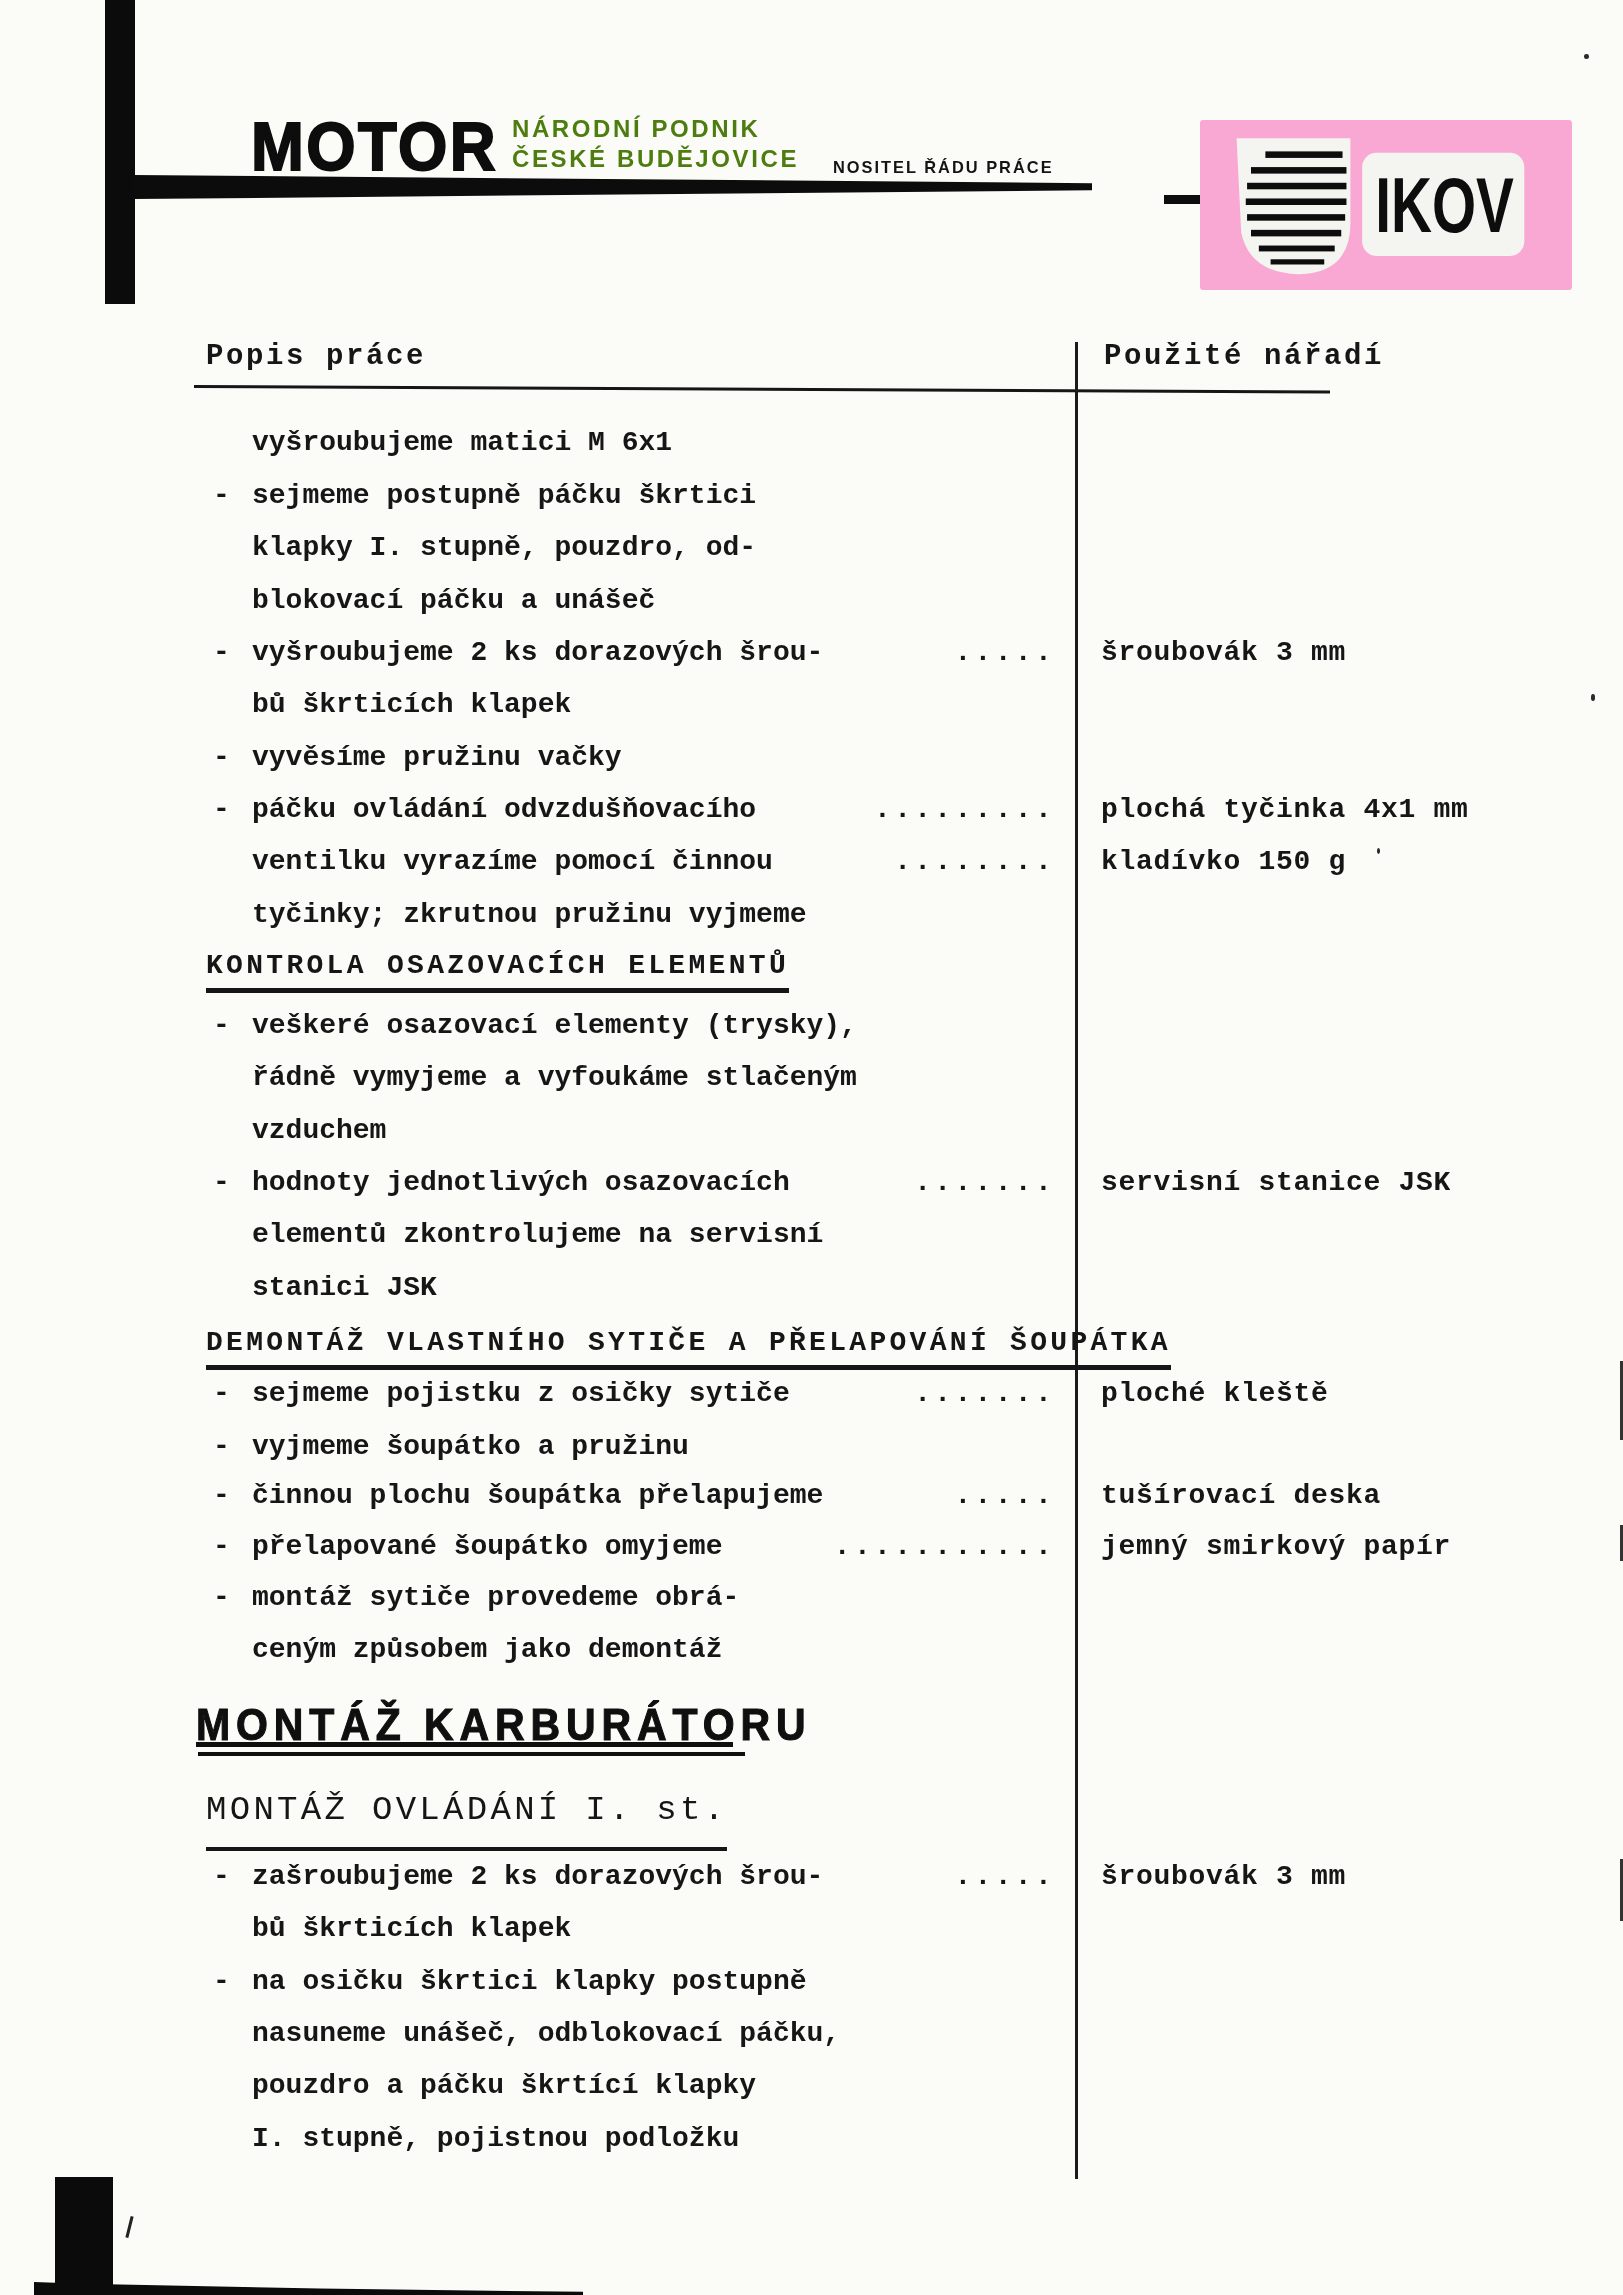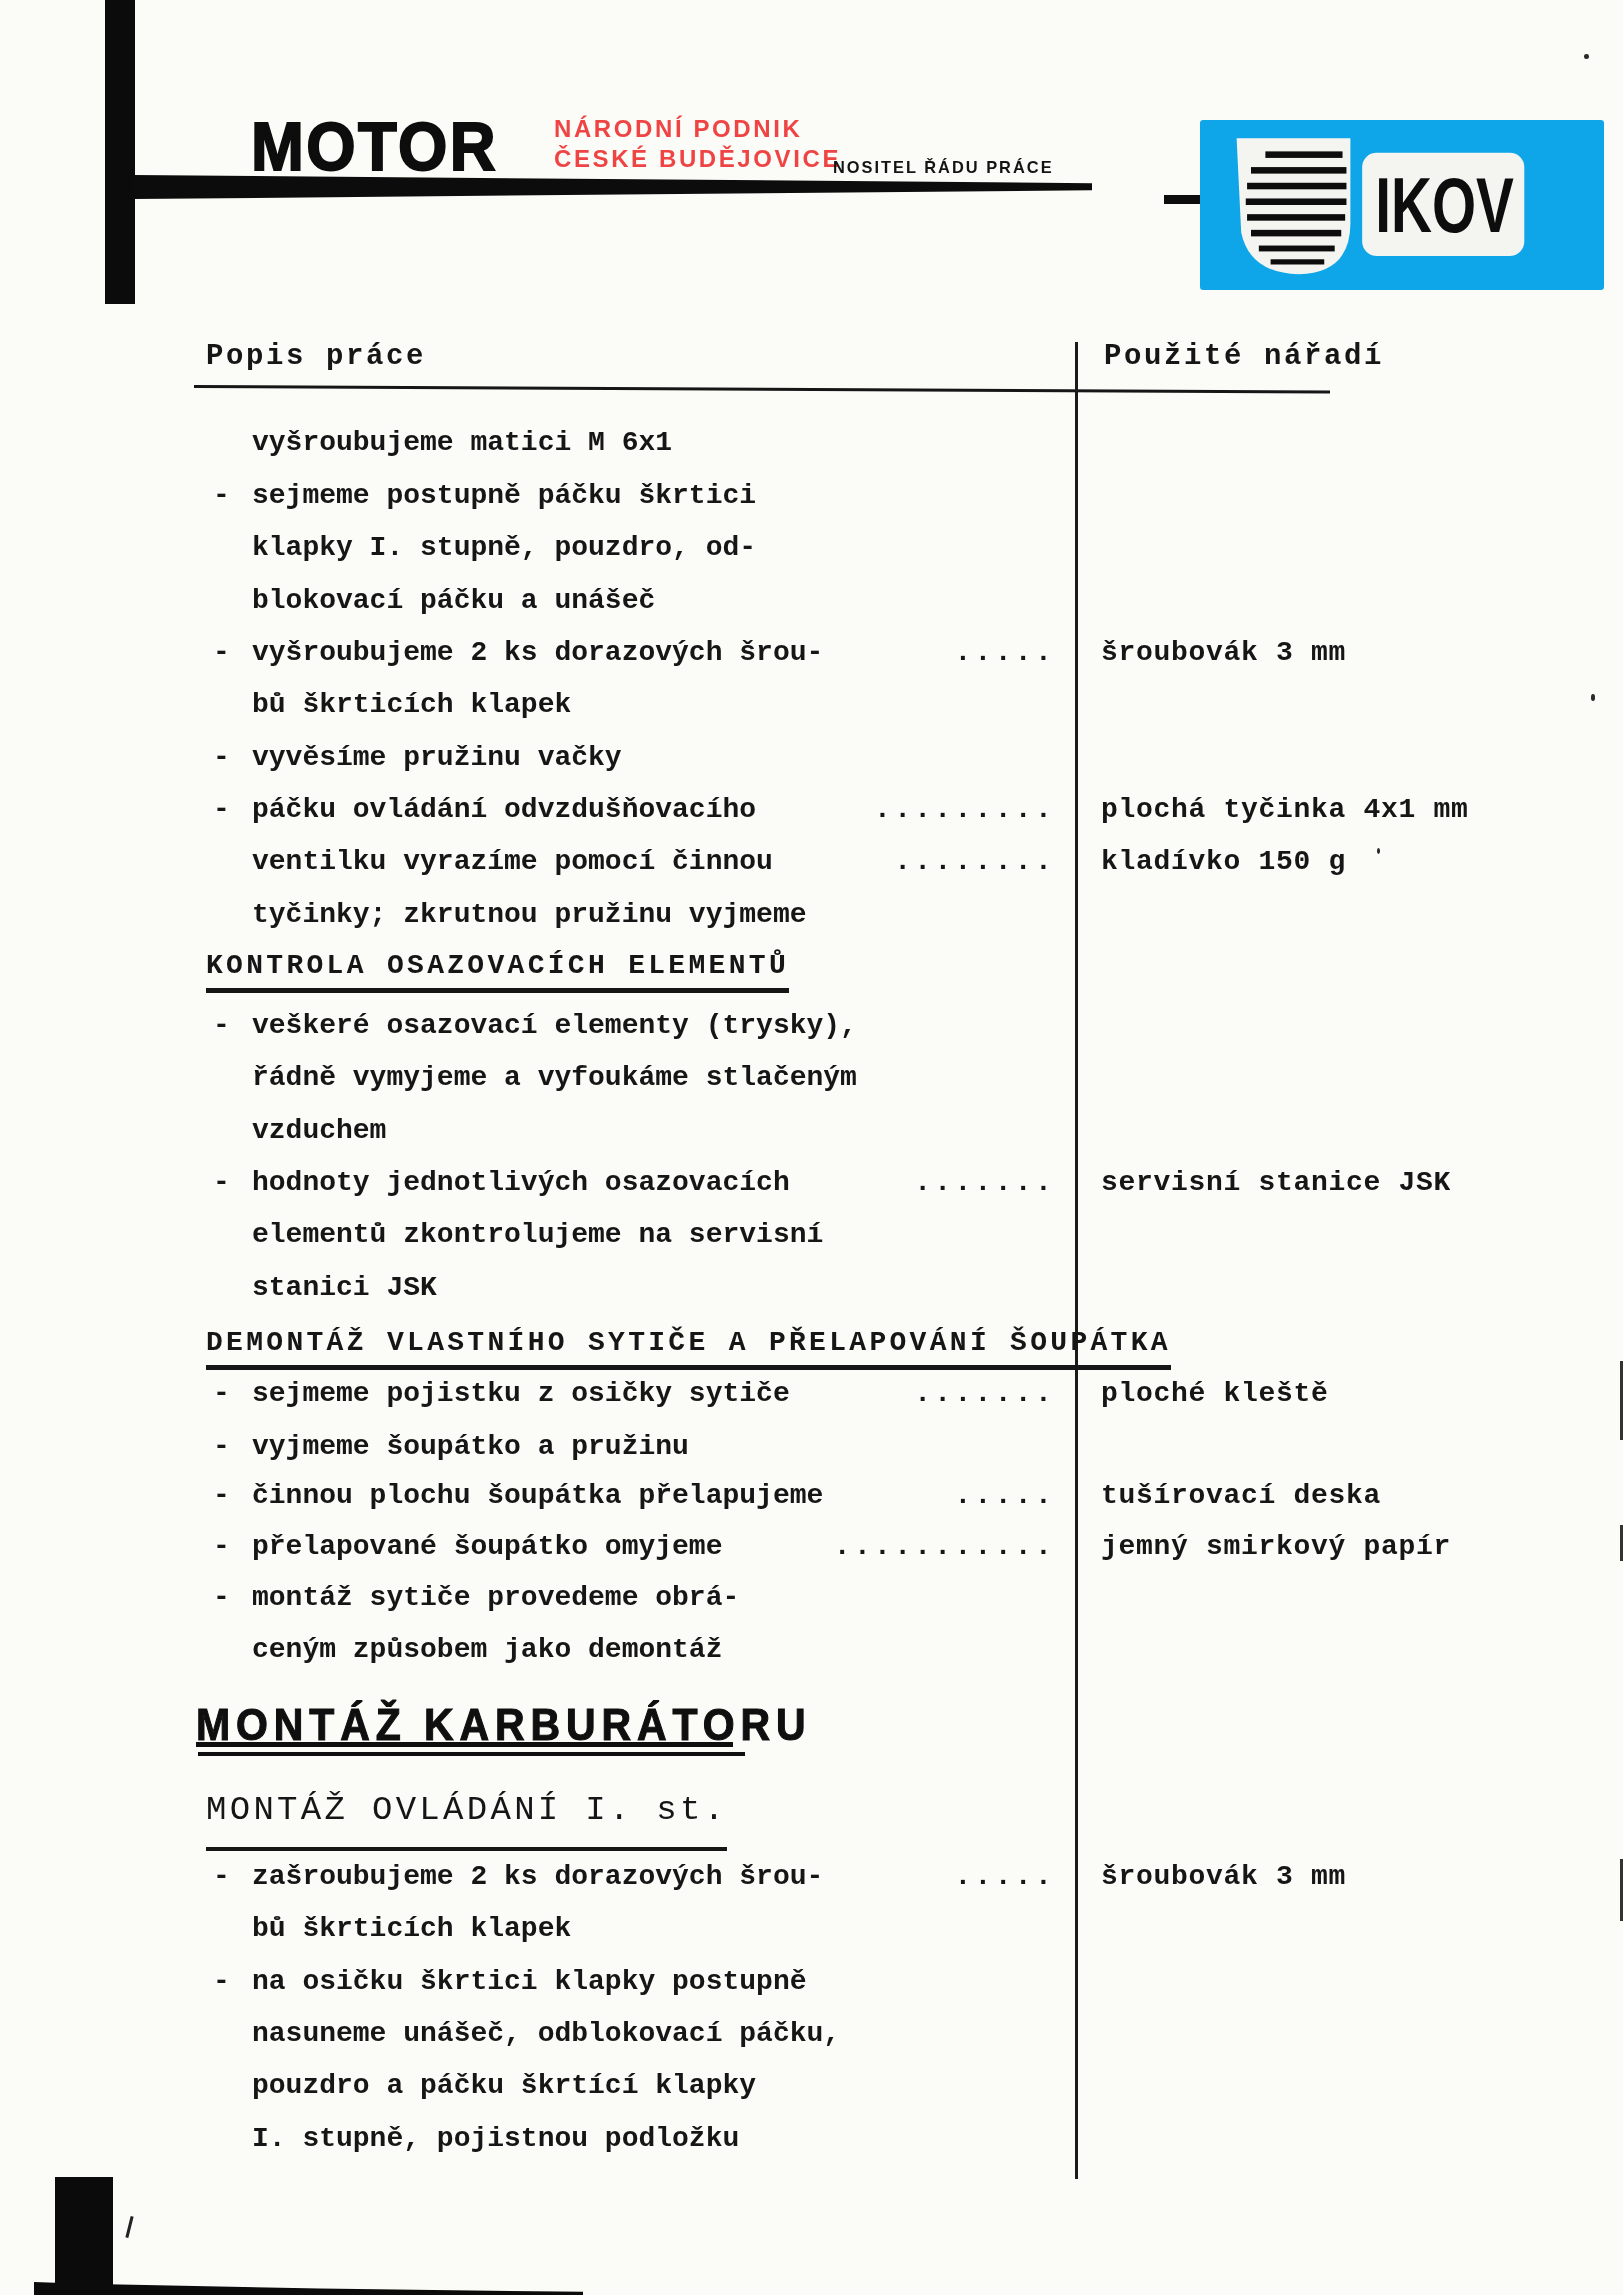--- a/index.html
+++ b/index.html
@@ -8,33 +8,33 @@
     font-family:"Liberation Mono","DejaVu Sans Mono",monospace;color:#161616;
   }
   .abs{position:absolute;}
   
   .brand{
     position:absolute;left:251px;top:107px;font-family:"Liberation Sans",sans-serif;
     font-weight:bold;font-size:69px;letter-spacing:2.6px;color:#0d0d0d;
     -webkit-text-stroke:2px #0d0d0d;transform:scaleX(.92);transform-origin:left;
   }
   .org1,.org2{
-    position:absolute;left:554px;font-family:"Liberation Sans",sans-serif;font-weight:bold;
-    font-size:24px;letter-spacing:2.6px;color:#ef4444;
+    position:absolute;left:512px;font-family:"Liberation Sans",sans-serif;font-weight:bold;
+    font-size:24px;letter-spacing:2.6px;color:#4d7c0f;
   }
   .org1{top:115px}.org2{top:145px}
   .badge{
     position:absolute;left:833px;top:158px;font-family:"Liberation Sans",sans-serif;
     font-weight:bold;font-size:16.4px;letter-spacing:2px;color:#141414;
   }
   .band{
     position:absolute;left:133px;top:175px;width:959px;height:24px;background:#0c0c0c;
     clip-path:polygon(0 0,100% 34%,100% 64%,0 100%);
   }
-  .logo{position:absolute;left:1200px;top:120px;width:404px;height:170px;background:#0ea5e9;border-radius:3.3px;}
+  .logo{position:absolute;left:1200px;top:120px;width:372px;height:170px;background:#f9a8d4;border-radius:3.3px;}
   .logo-stub{position:absolute;left:1164px;top:195px;width:38px;height:8.5px;background:#0d0d0d;}
   
   .colhead{position:absolute;top:340px;font-size:29px;font-weight:bold;letter-spacing:2.6px;white-space:pre;}
   .colhead.left{left:206px}
   .colhead.right{left:1104px}
   .head-rule{
     position:absolute;left:194px;top:385px;width:1136px;height:3.3px;background:#161616;
     transform:rotate(.28deg);transform-origin:left center;
   }
   .divider{position:absolute;left:1075px;top:342px;width:3.3px;height:1837px;background:#1a1a1a;}

